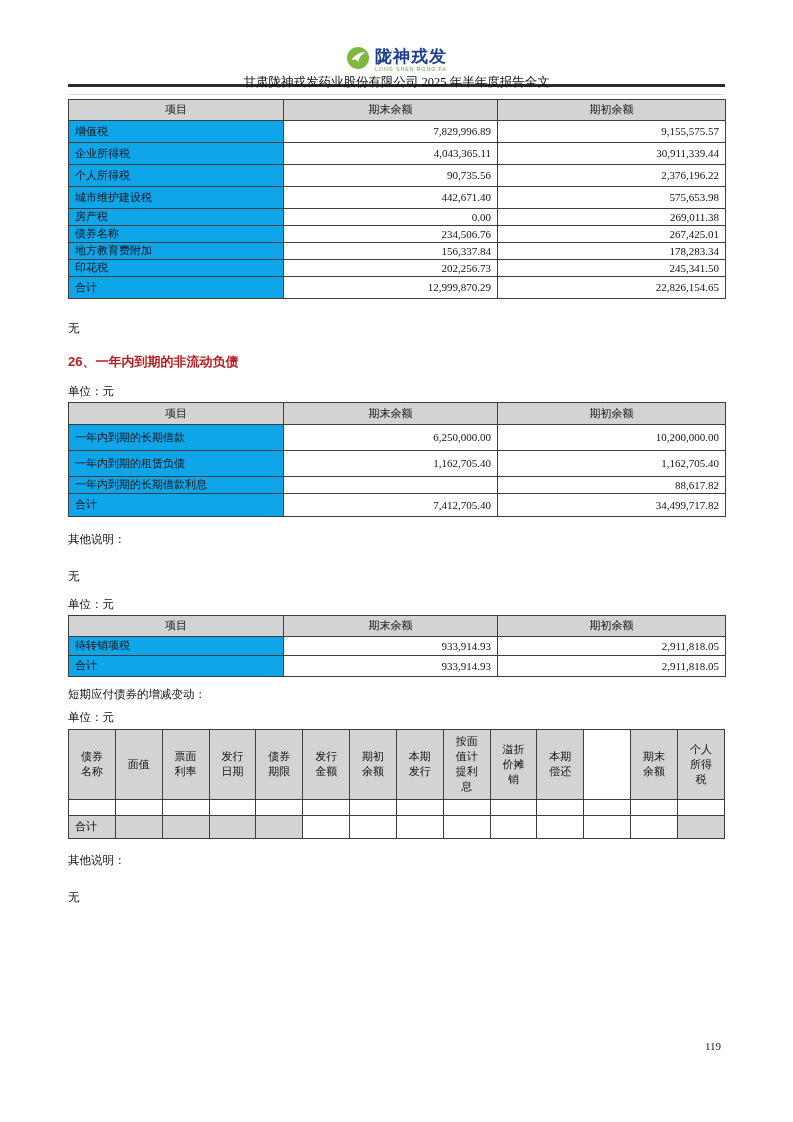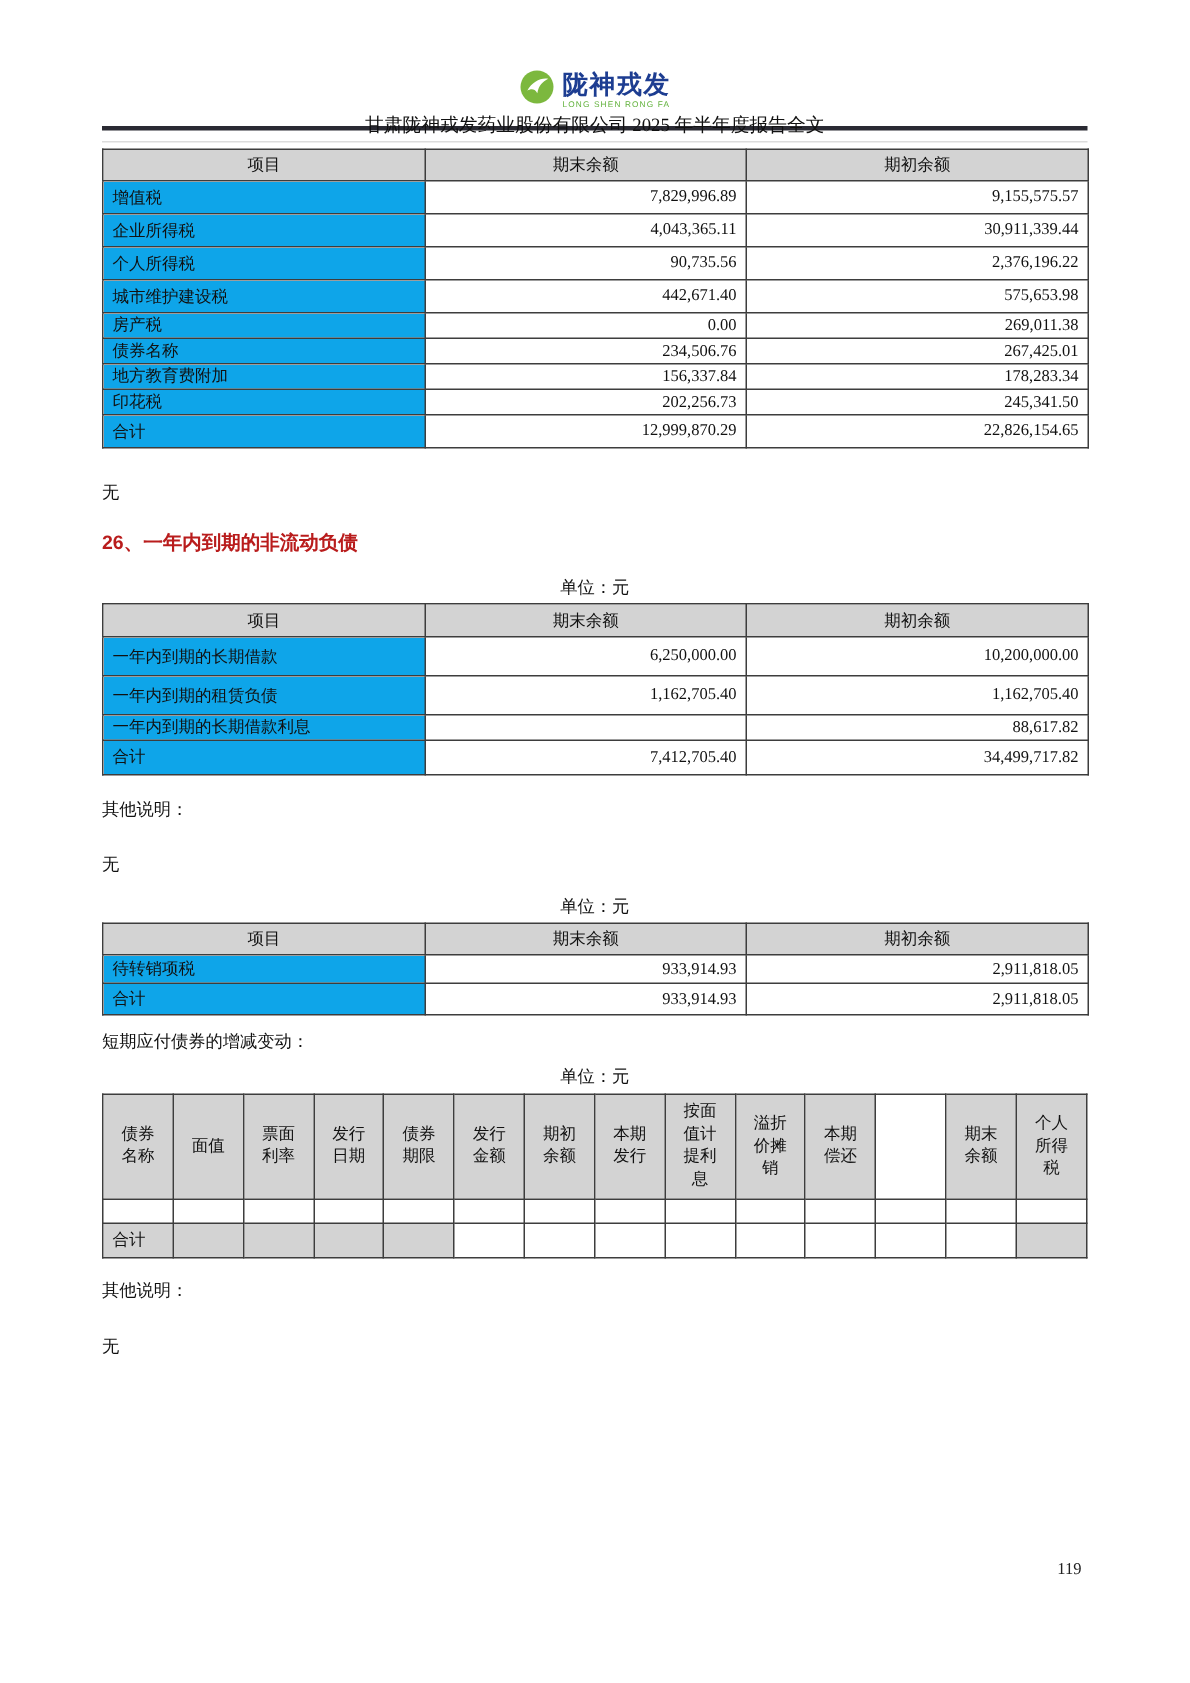--- a/index.html
+++ b/index.html
@@ -36,21 +36,21 @@
   .bond th.blank{background:#fff;}
   .bond td{background:#fff;padding:0 4px;}
   .bond td.gray{background:#d3d3d3;}
   .bond tr.hdr{height:70px;}
   .bond tr.empty{height:16px;}
   .bond tr.total{height:23px;}
   .bond td.tlab{text-align:left;padding-left:6px;}
   
   .note{font-size:11.5px;}
   .sec-title{font-family:"Liberation Sans","DejaVu Sans",sans-serif;font-weight:bold;font-size:13px;color:#b91c1c;}
-  .unit{font-size:11.5px;text-align:center;}
+  .unit{font-size:11.5px;text-align:left;}
   .mt3{margin-top:3px}.mt4{margin-top:4px}.mt8{margin-top:8px}.mt10{margin-top:10px}
   .mt13{margin-top:13px}.mt14{margin-top:14px}.mt15{margin-top:15px}.mt16{margin-top:16px}
   .mt17{margin-top:17px}.mt22{margin-top:22px}
   .page-number{position:absolute;top:1040px;right:72px;font-size:11px;color:#222;}
 </style>
 </head>
 <body>
 
 <div class="page">
 

